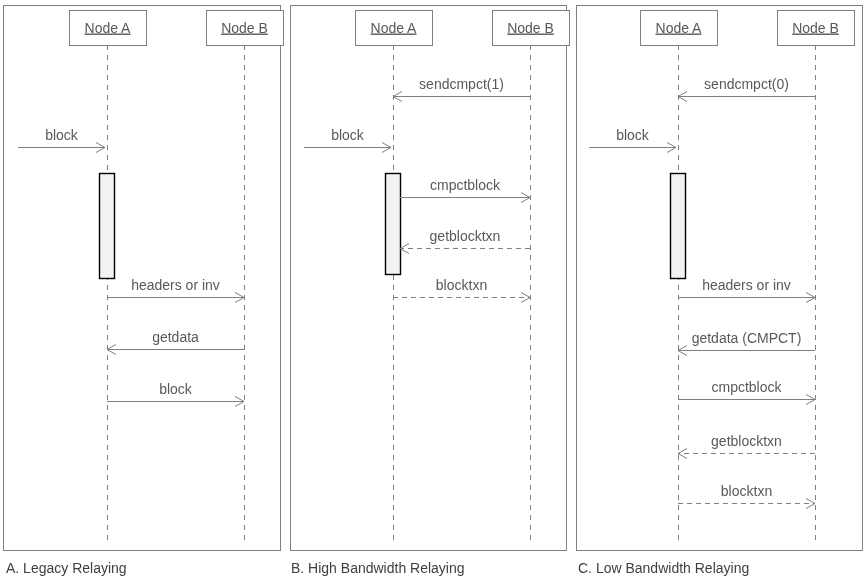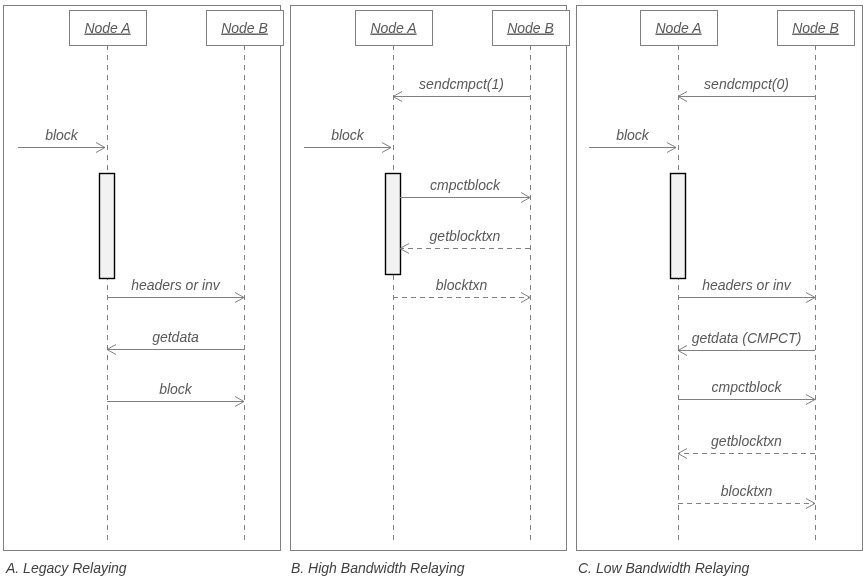--- a/index.html
+++ b/index.html
@@ -11,21 +11,20 @@
     width: 867px;
     height: 581px;
     font-family: "Liberation Sans", sans-serif;
     color: #595959;
     overflow: hidden;
   }
   #figure {
     position: relative;
     width: 699px;
     height: 581px;
-    font-style: italic;
   }
   svg.diagram {
     position: absolute;
     left: 0;
     top: 0;
     width: 867px;
     height: 581px;
   }
   .panel-frame {
     fill: #ffffff;

